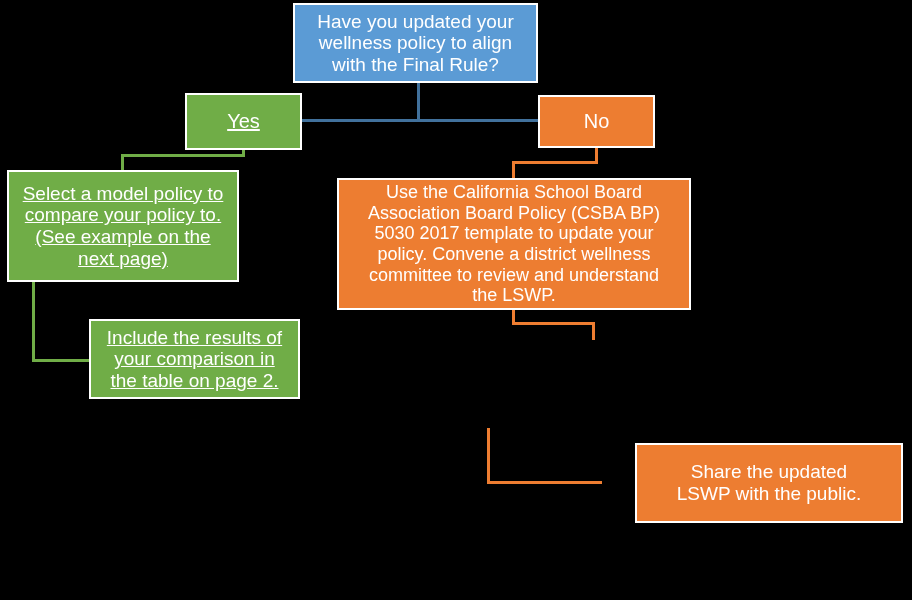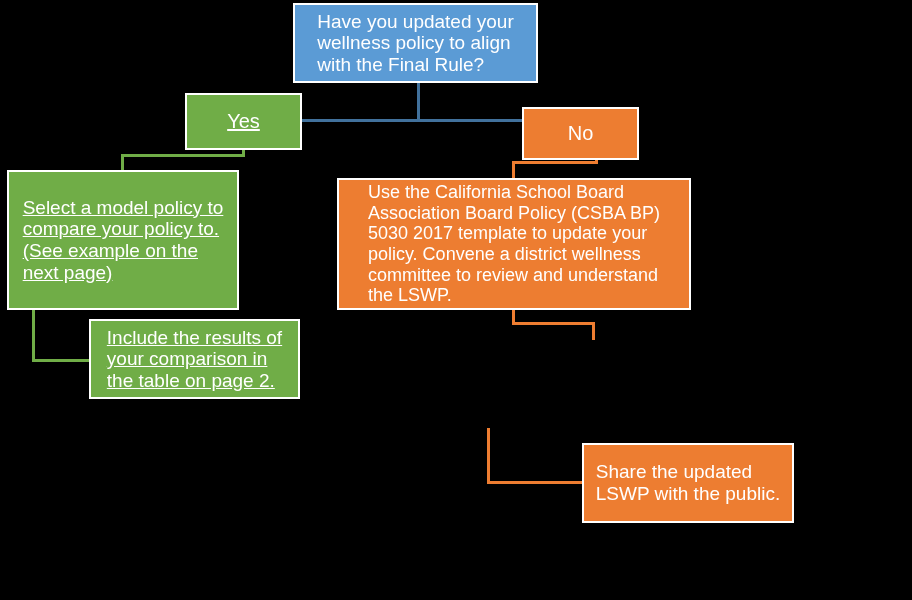--- a/index.html
+++ b/index.html
@@ -16,44 +16,45 @@
     font-family: "Liberation Sans", sans-serif;
   }
   .box {
     position: absolute;
     box-sizing: border-box;
     border: 2.5px solid var(--color-box-border, #fff);
     color: var(--color-text, #fff);
     display: flex;
     align-items: center;
     justify-content: center;
+    text-align: center;
     white-space: pre-line;
     font-size: 19px;
     line-height: 1.14;
     padding: 2px 3px;
   }
   .box.blue   { background: var(--color-blue-fill, #5B9BD5); }
   .box.green  { background: var(--color-green-fill, #70AD47); text-decoration: underline; }
   .box.orange { background: var(--color-orange-fill, #ED7D31); }
   .decision { font-size: 20px; }
 
   .seg { position: absolute; }
   .seg.blue   { background: var(--color-blue-connector, #41719C); }
   .seg.green  { background: var(--color-green-connector, #70AD47); }
   .seg.orange { background: var(--color-orange-connector, #ED7D31); }
 
   
   #node-question { left: 293px; top: 3px;   width: 245px; height: 80px;  line-height: 1.12; }
   #node-yes      { left: 185px; top: 93px;  width: 117px; height: 57px; }
-  #node-no       { left: 522px; top: 95px;  width: 117px; height: 53px; margin-top: 12px; }
-  #node-compare  { left: 7px;   top: 170px; width: 232px; height: 140px; }
+  #node-no       { left: 538px; top: 95px;  width: 117px; height: 53px; }
+  #node-compare  { left: 7px;   top: 170px; width: 232px; height: 112px; }
   #node-results  { left: 89px;  top: 319px; width: 211px; height: 80px; }
   #node-template { left: 337px; top: 178px; width: 354px; height: 132px; font-size: 18px; }
   #node-present  { left: 463px; top: 339px; width: 264px; height: 89px; }
-  #node-share    { left: 582px; top: 443px; width: 212px; height: 80px; }
+  #node-share    { left: 635px; top: 443px; width: 268px; height: 80px; }
 
   
   #conn-root-v        { left: 417px; top: 82px;  width: 3px;   height: 40px; }
   #conn-root-h        { left: 302px; top: 119px; width: 238px; height: 3px; }
 
   #conn-yes-v1        { left: 242px; top: 150px; width: 3px;   height: 7px; }
   #conn-yes-h         { left: 121px; top: 154px; width: 124px; height: 3px; }
   #conn-yes-v2        { left: 121px; top: 154px; width: 3px;   height: 18px; }
 
   #conn-compare-v     { left: 32px;  top: 278px; width: 3px;   height: 84px; }

